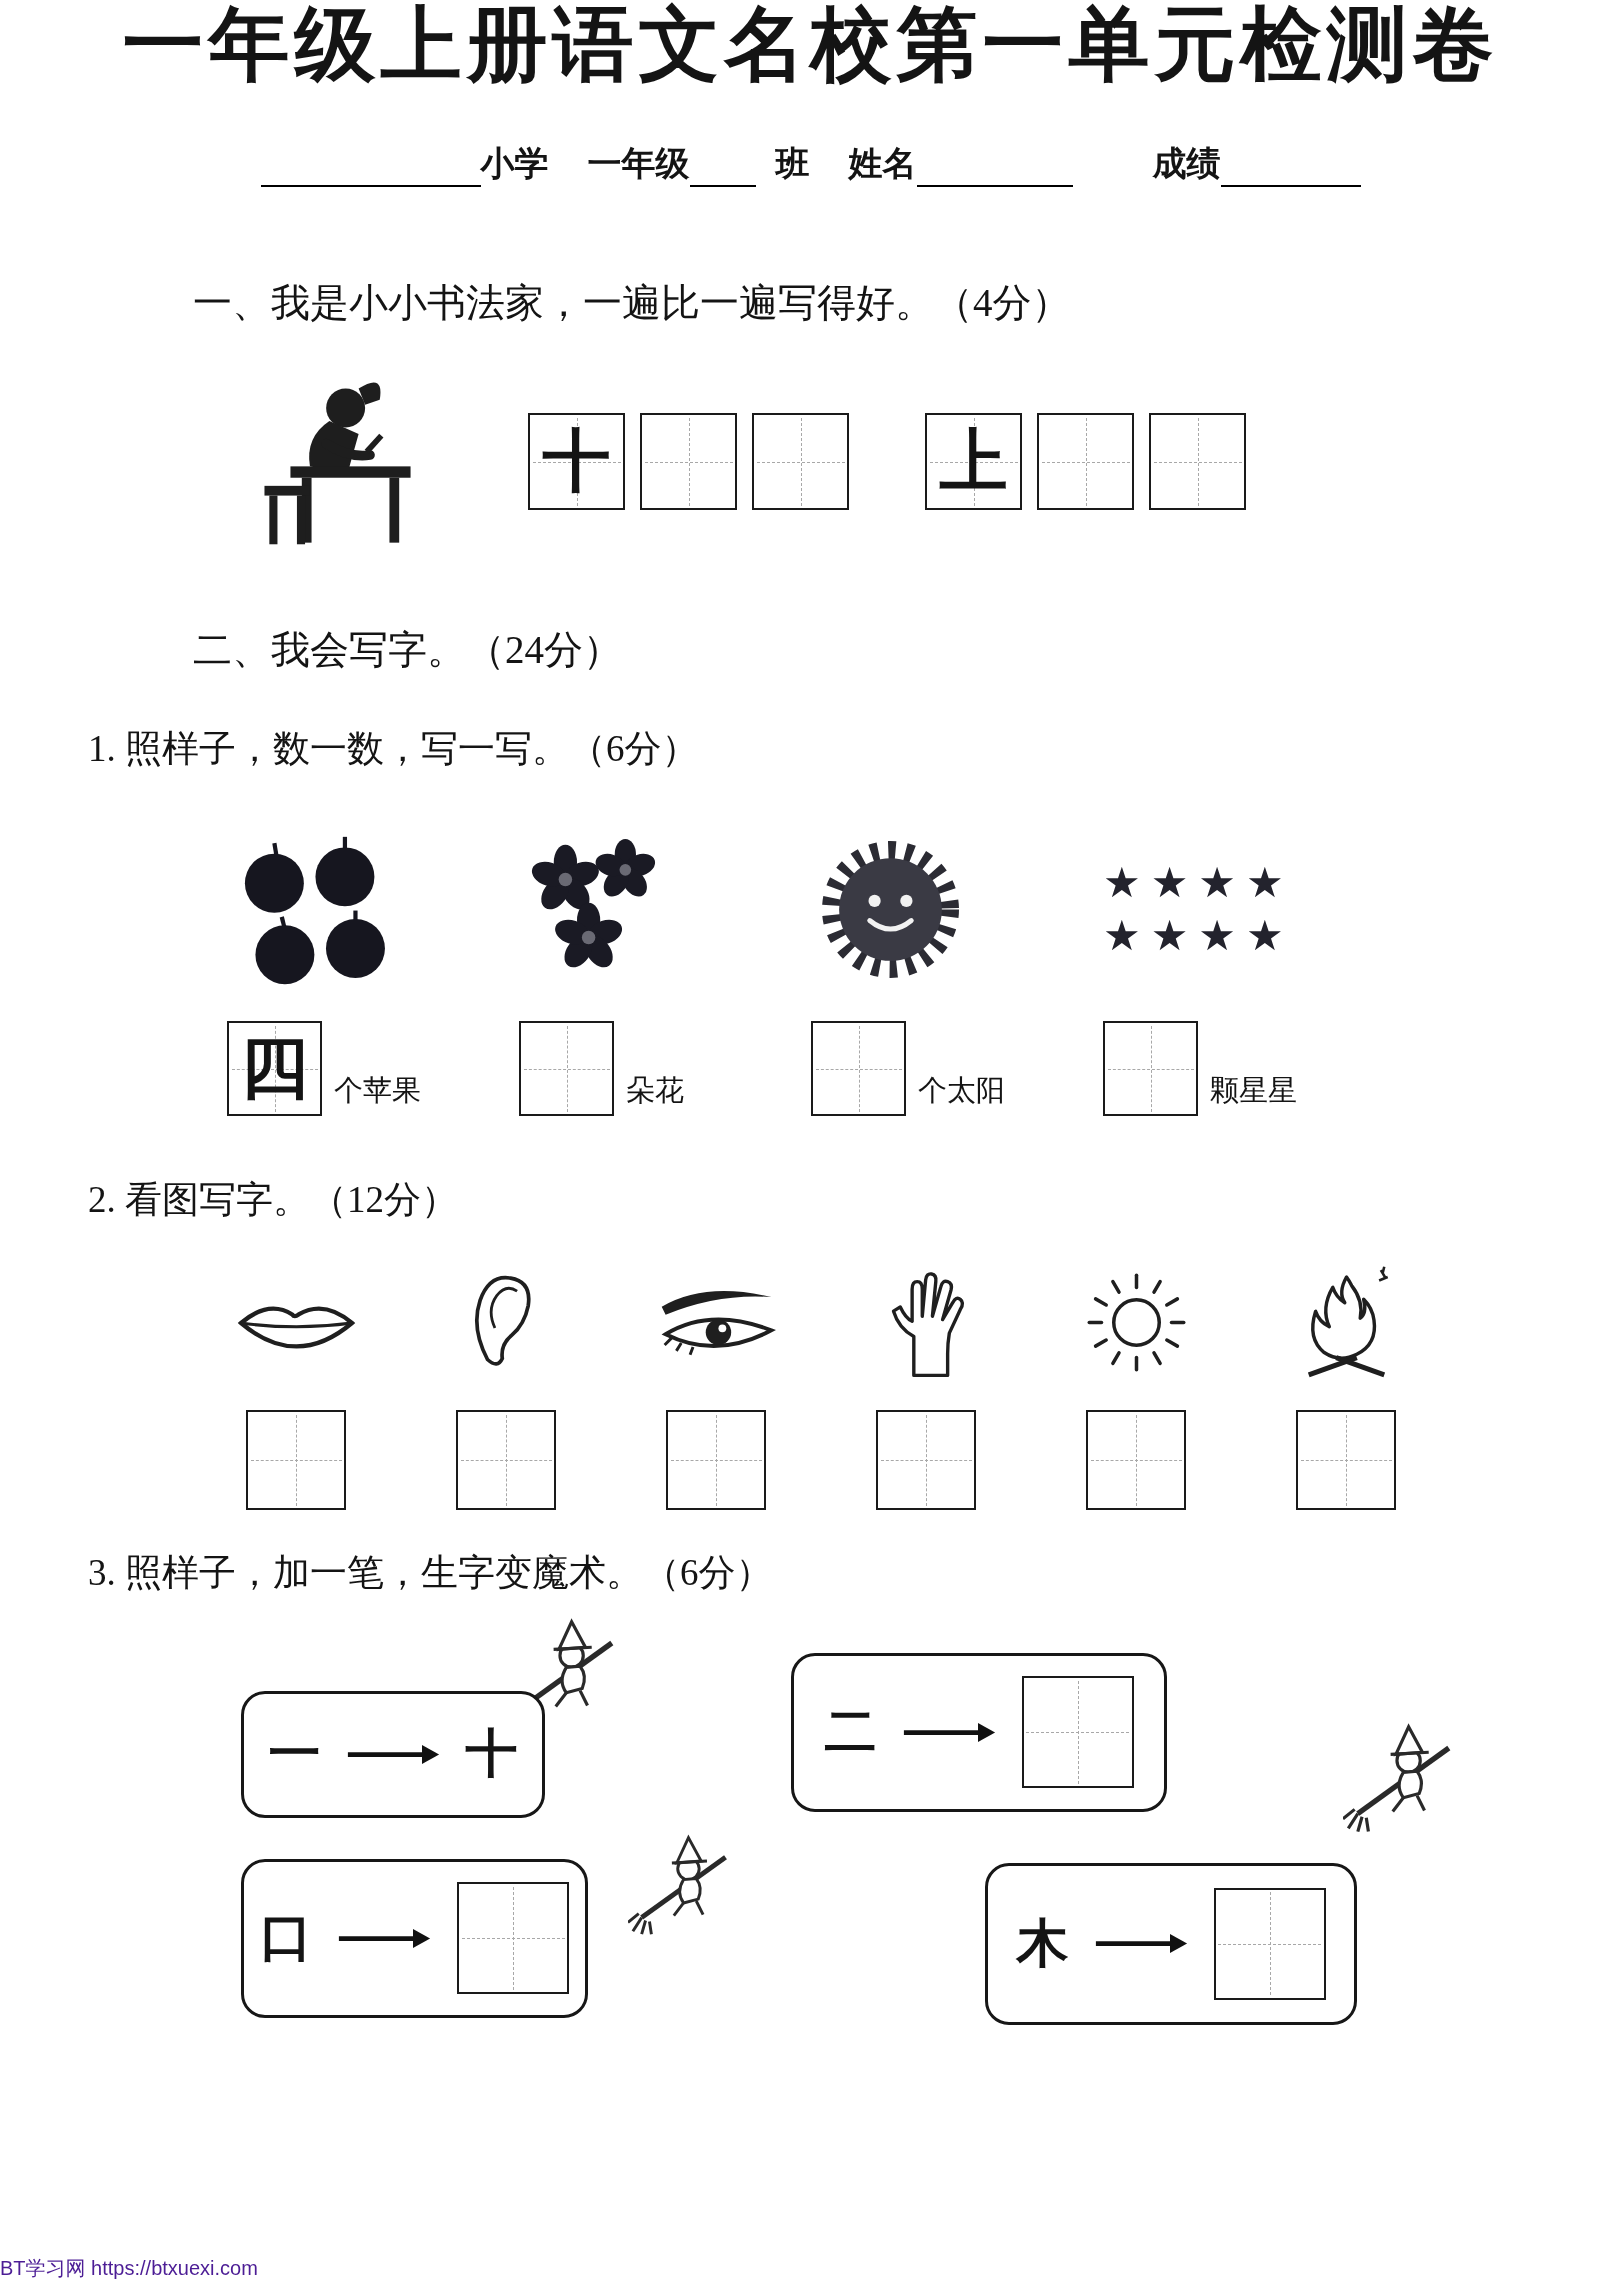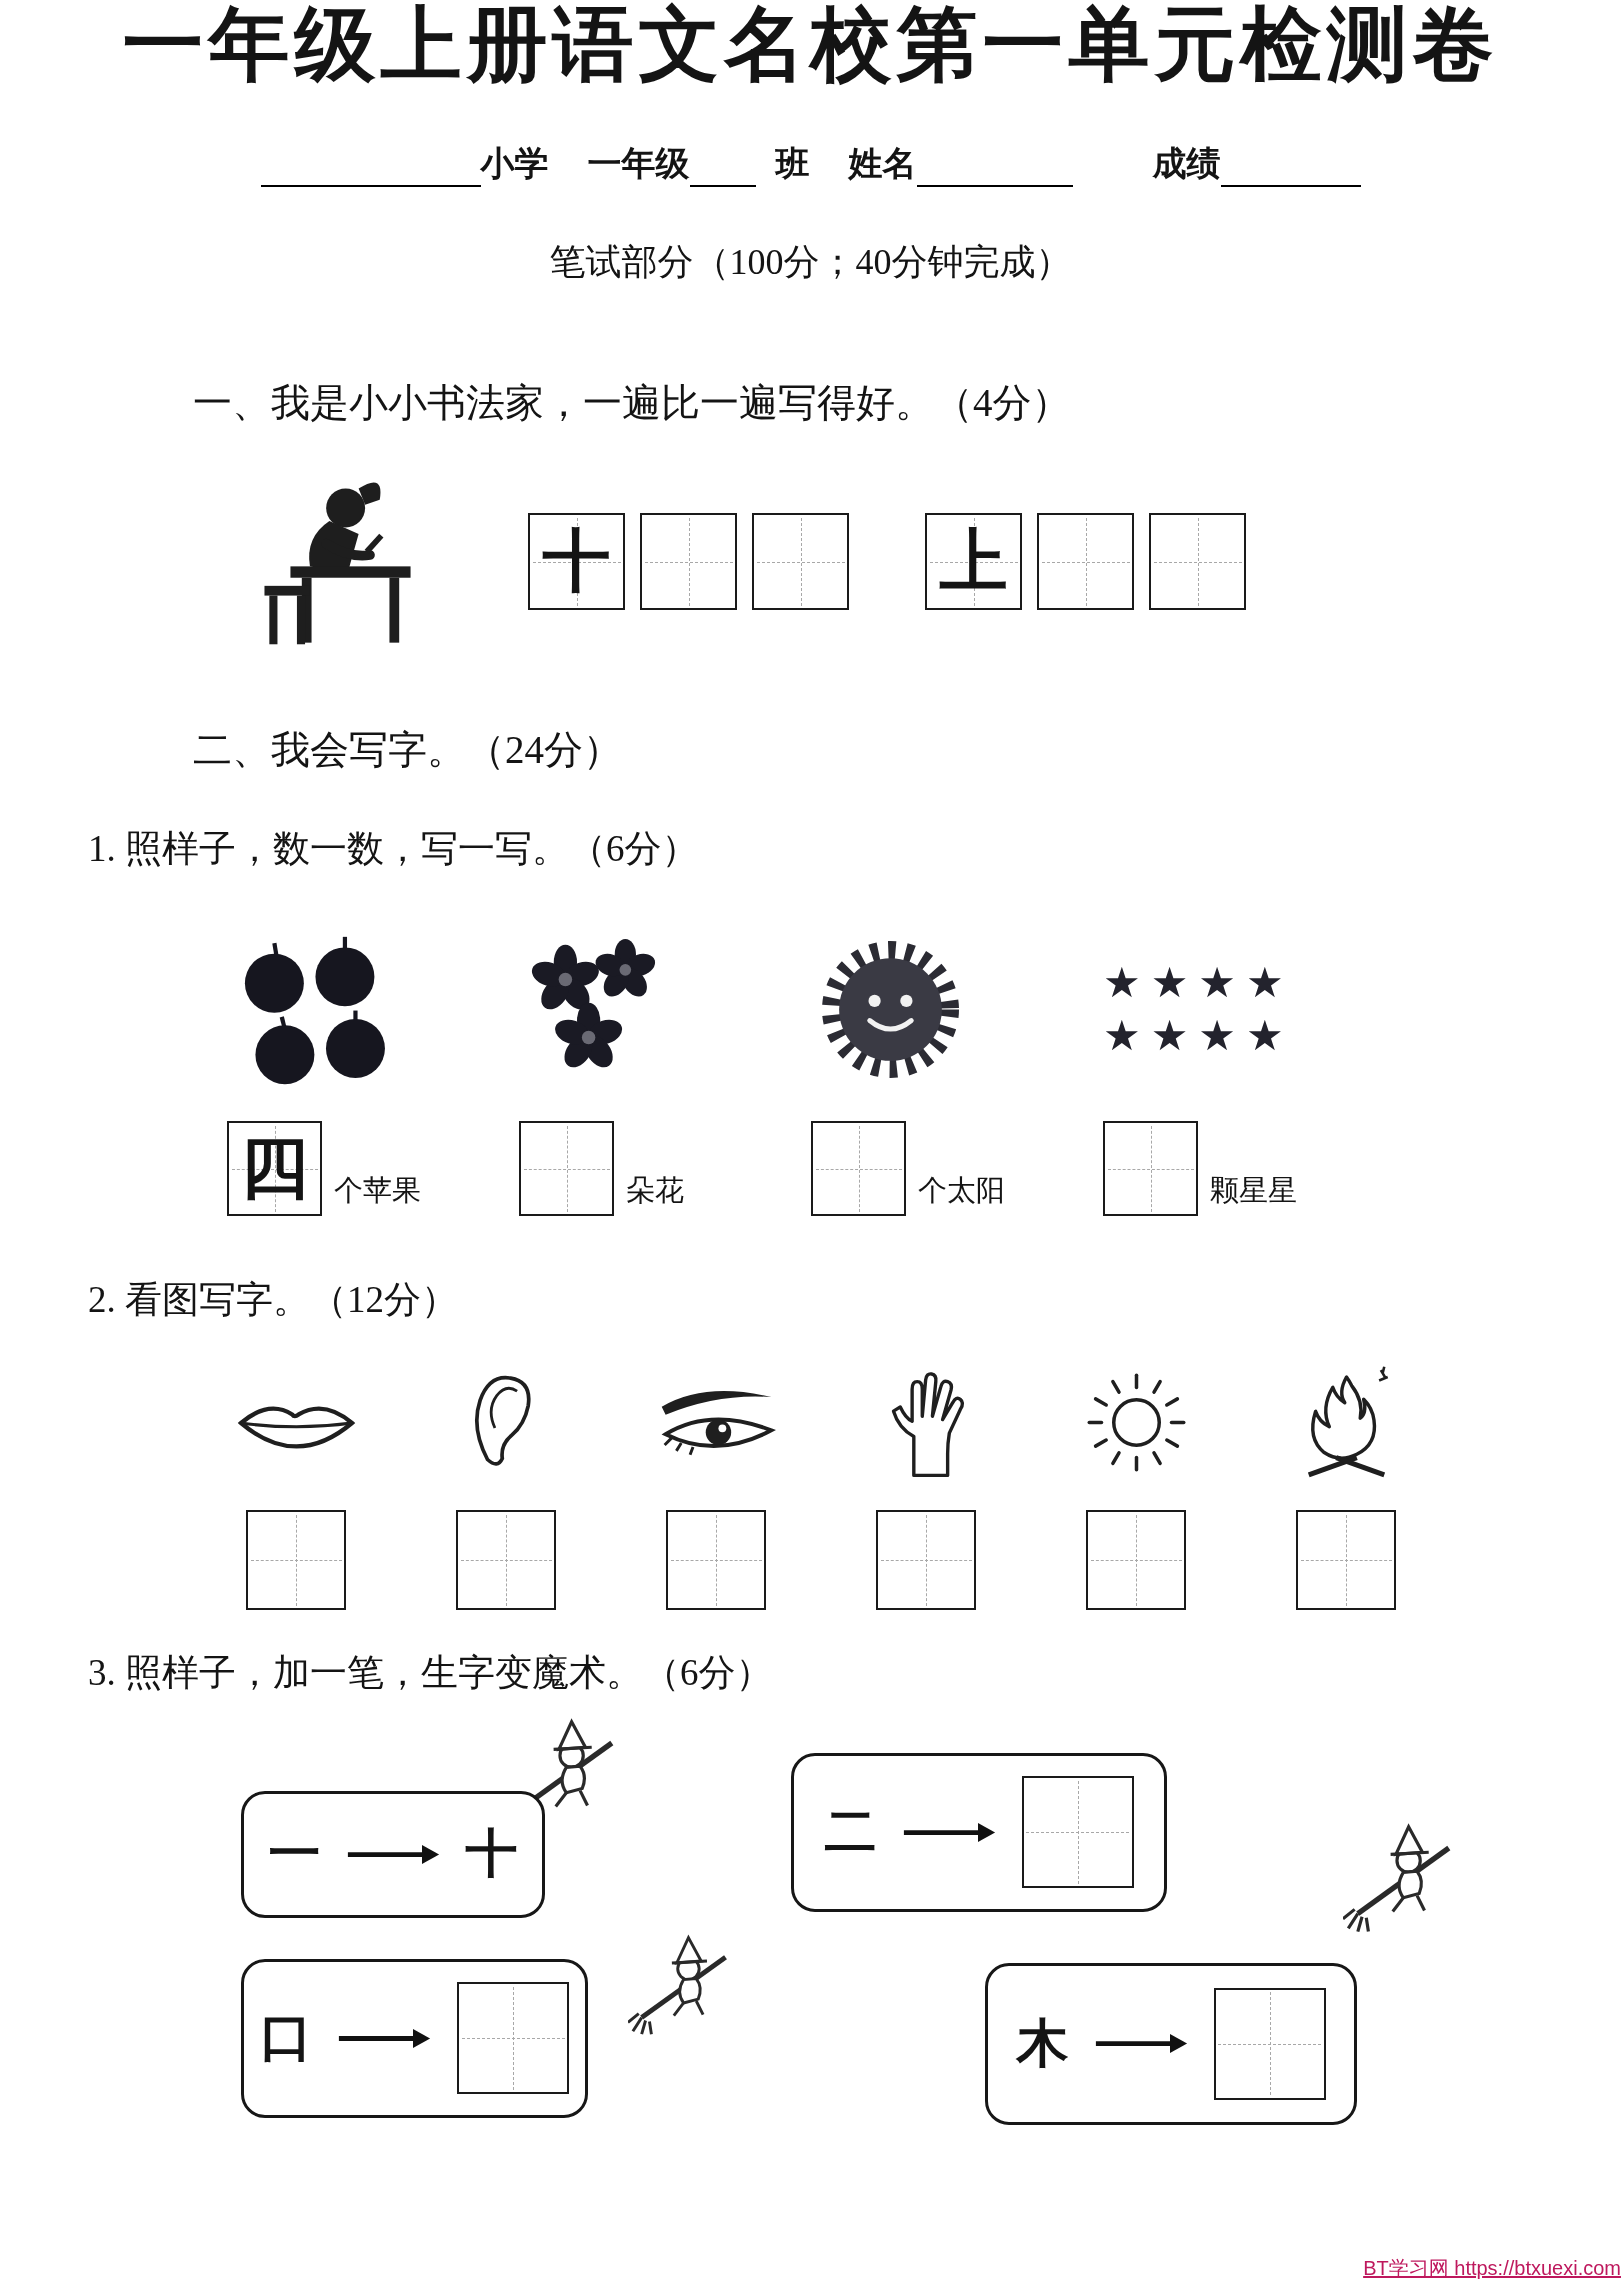--- a/index.html
+++ b/index.html
@@ -65,37 +65,36 @@
   .mb2 { left:791px; top:42px;  width:376px; height:159px; }
   .mb3 { left:241px; top:248px; width:347px; height:159px; }
   .mb4 { left:985px; top:252px; width:372px; height:162px; }
   .magic-ch { font-size:52px; font-weight:bold; }
   .magic-box .tzg { width:112px; height:112px; }
   .witch { position:absolute; }
   .witch.w1 { left:506px;  top:-4.2px; }
   .witch.w2 { left:628px;  top:213px; }
   .witch.w3 { left:1343px; top:101px; }
 
-  .footer { position:absolute; bottom:13.5px; left:0; width:100%; text-align:right;
+  .footer { position:absolute; bottom:13.5px; left:0; width:100%; text-align:left;
             font-family:"Liberation Sans","DejaVu Sans",sans-serif;
-            font-size:20px; color:#be185d;text-decoration:underline; }
+            font-size:20px; color:#4c1d95; }
   svg { display:block; }
 </style>
 </head>
 <body>
 
 <div class="page">
 
   <h1 class="title">一年级上册语文名校第一单元检测卷</h1>
 
   <div class="info-line">
     <span class="ul w260"></span><span class="lbl">小学</span><span class="gap"></span><span class="lbl">一年级</span><span class="ul w80"></span><span class="gap sm"></span><span class="lbl">班</span><span class="gap"></span><span class="lbl">姓名</span><span class="ul w180"></span><span class="gap big"></span><span class="lbl">成绩</span><span class="ul w160"></span>
   </div>
 
-  <div class="subtitle">笔试部分（100分；40分钟完成）</div>
 
   <div class="sec-heading">一、我是小小书法家，一遍比一遍写得好。（4分）</div>
 
   <div class="s1-row">
     <span class="girl">
       <svg viewBox="0 0 130 110" width="211" height="179">
         <circle cx="62" cy="22" r="12" fill="#1e1e1e"></circle>
         <path d="M70 10 q16 -10 13 7 l-9 3 z" fill="#1e1e1e"></path>
         <path d="M52 30 q-15 10 -12 28 l23 5 7 -25 z" fill="#1e1e1e"></path>
         <path d="M50 44 q14 9 27 7" stroke="#1e1e1e" stroke-width="6" fill="none" stroke-linecap="round"></path>

